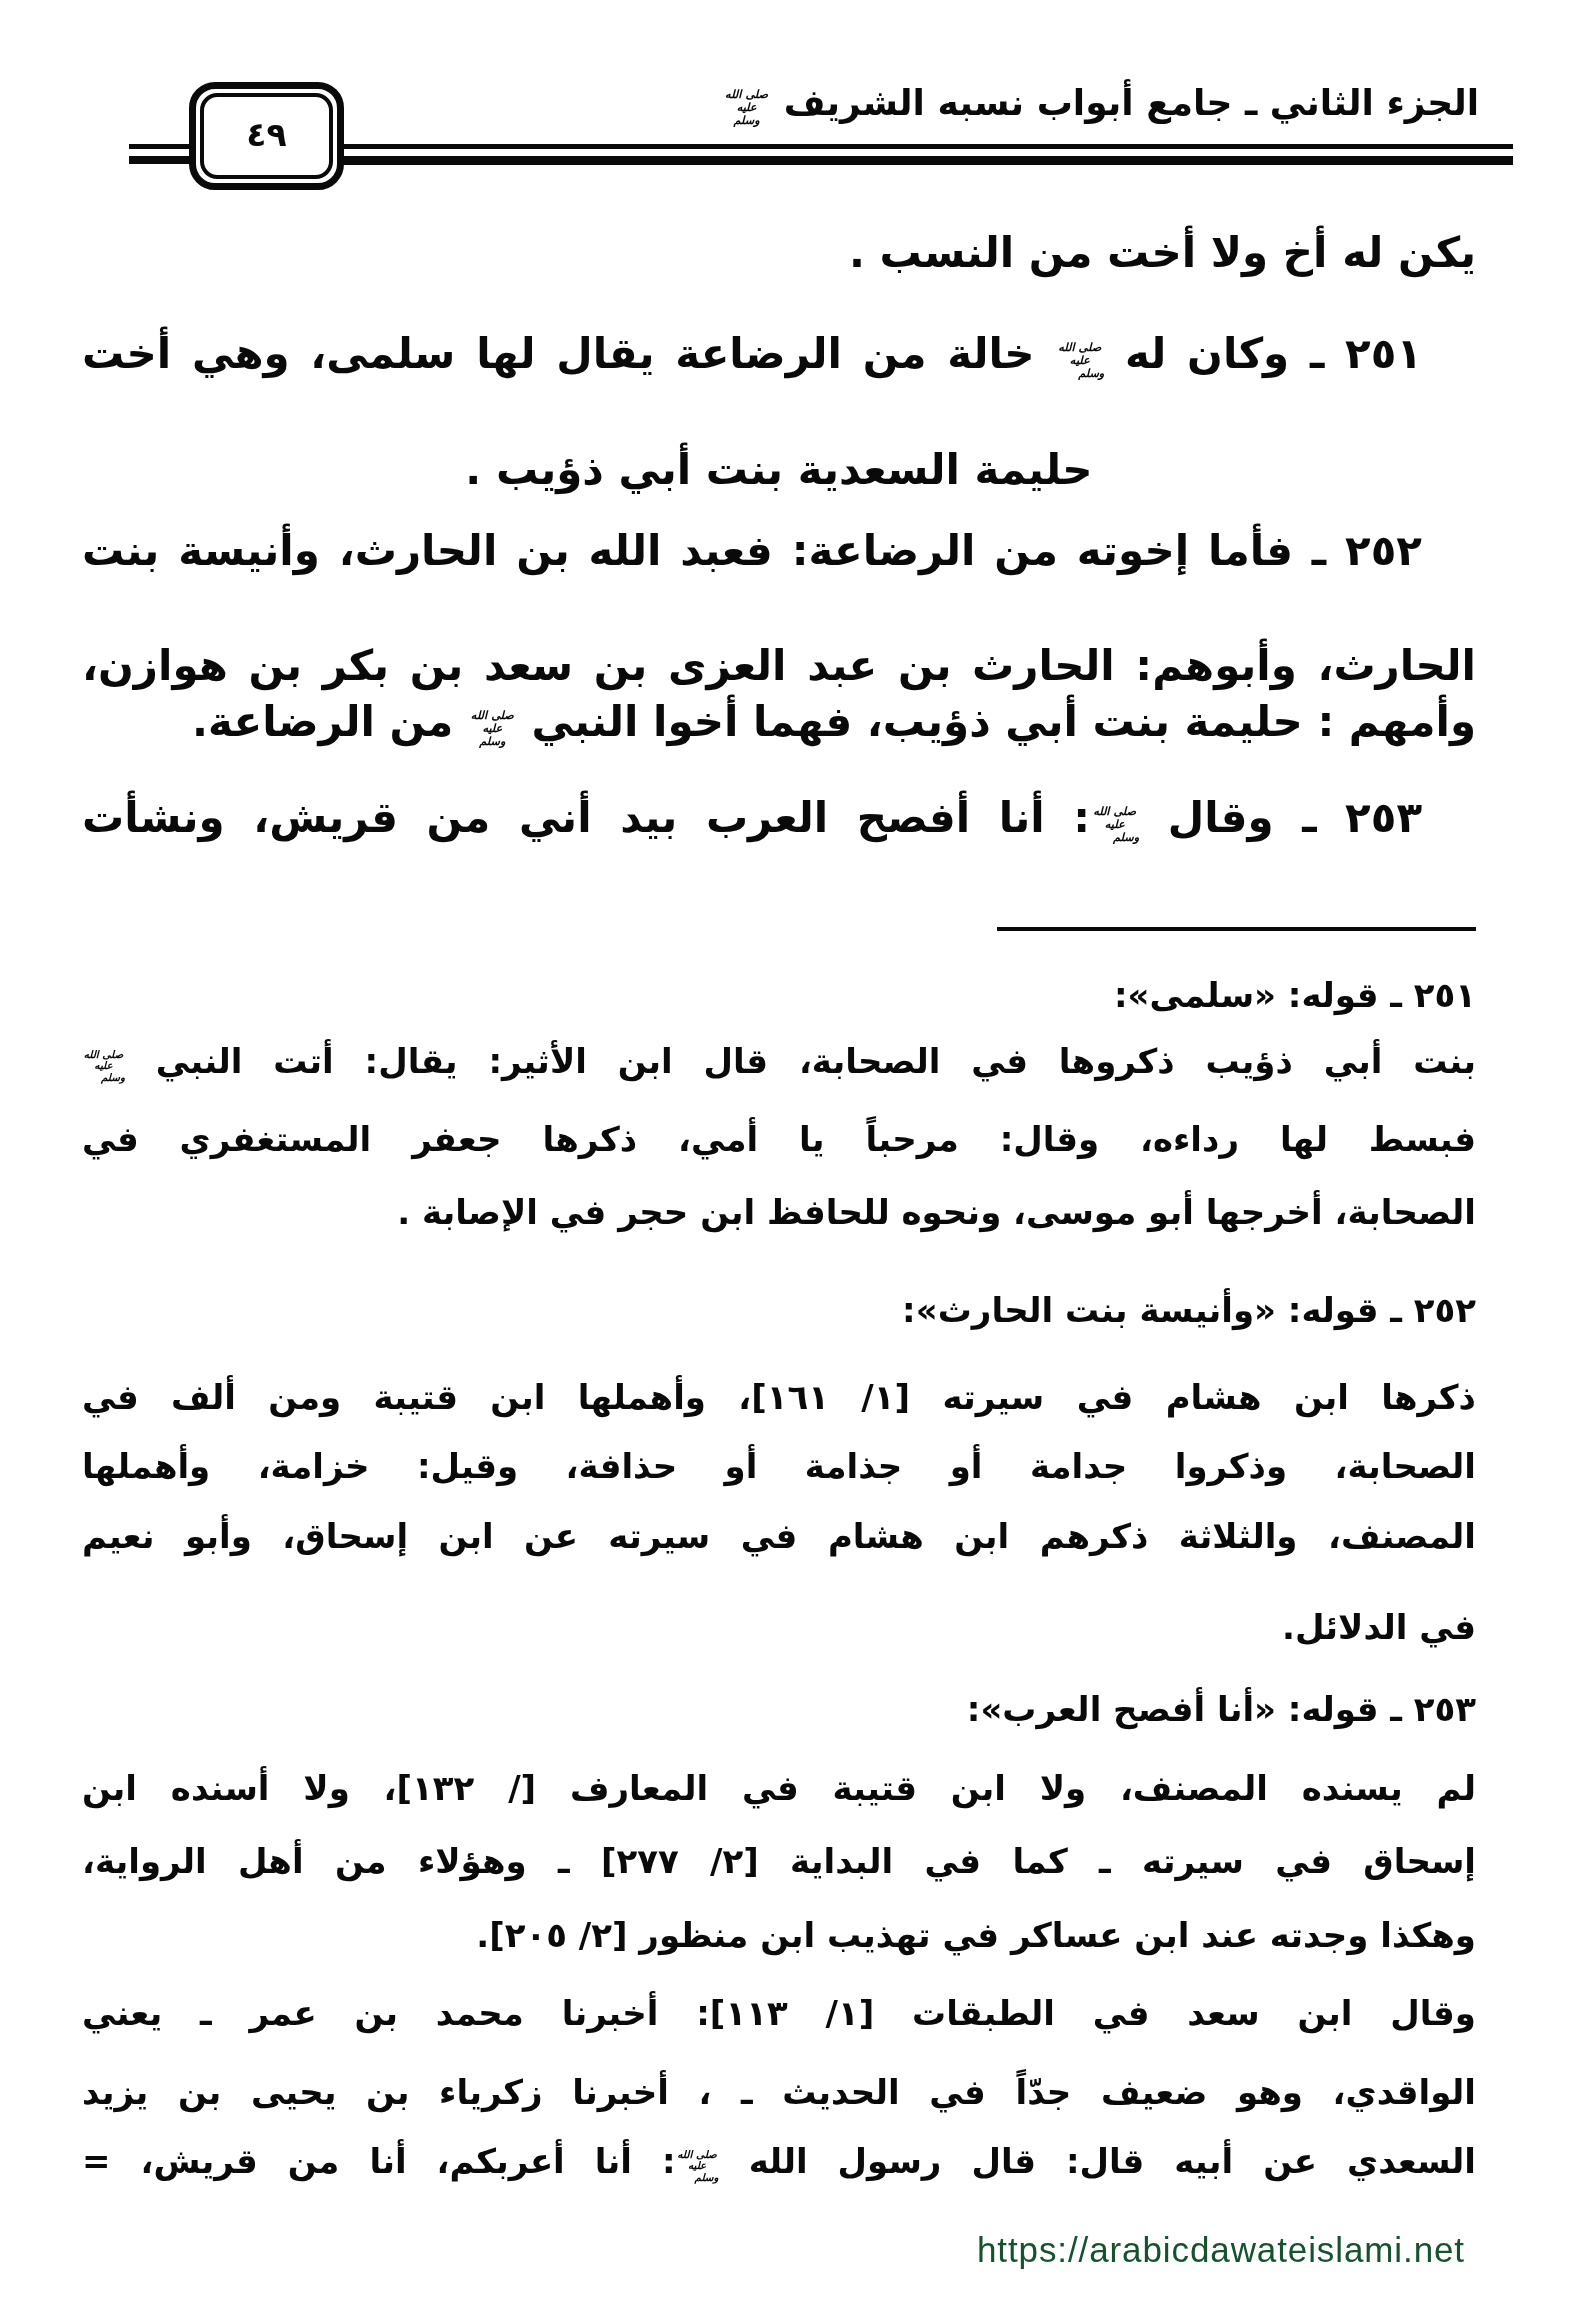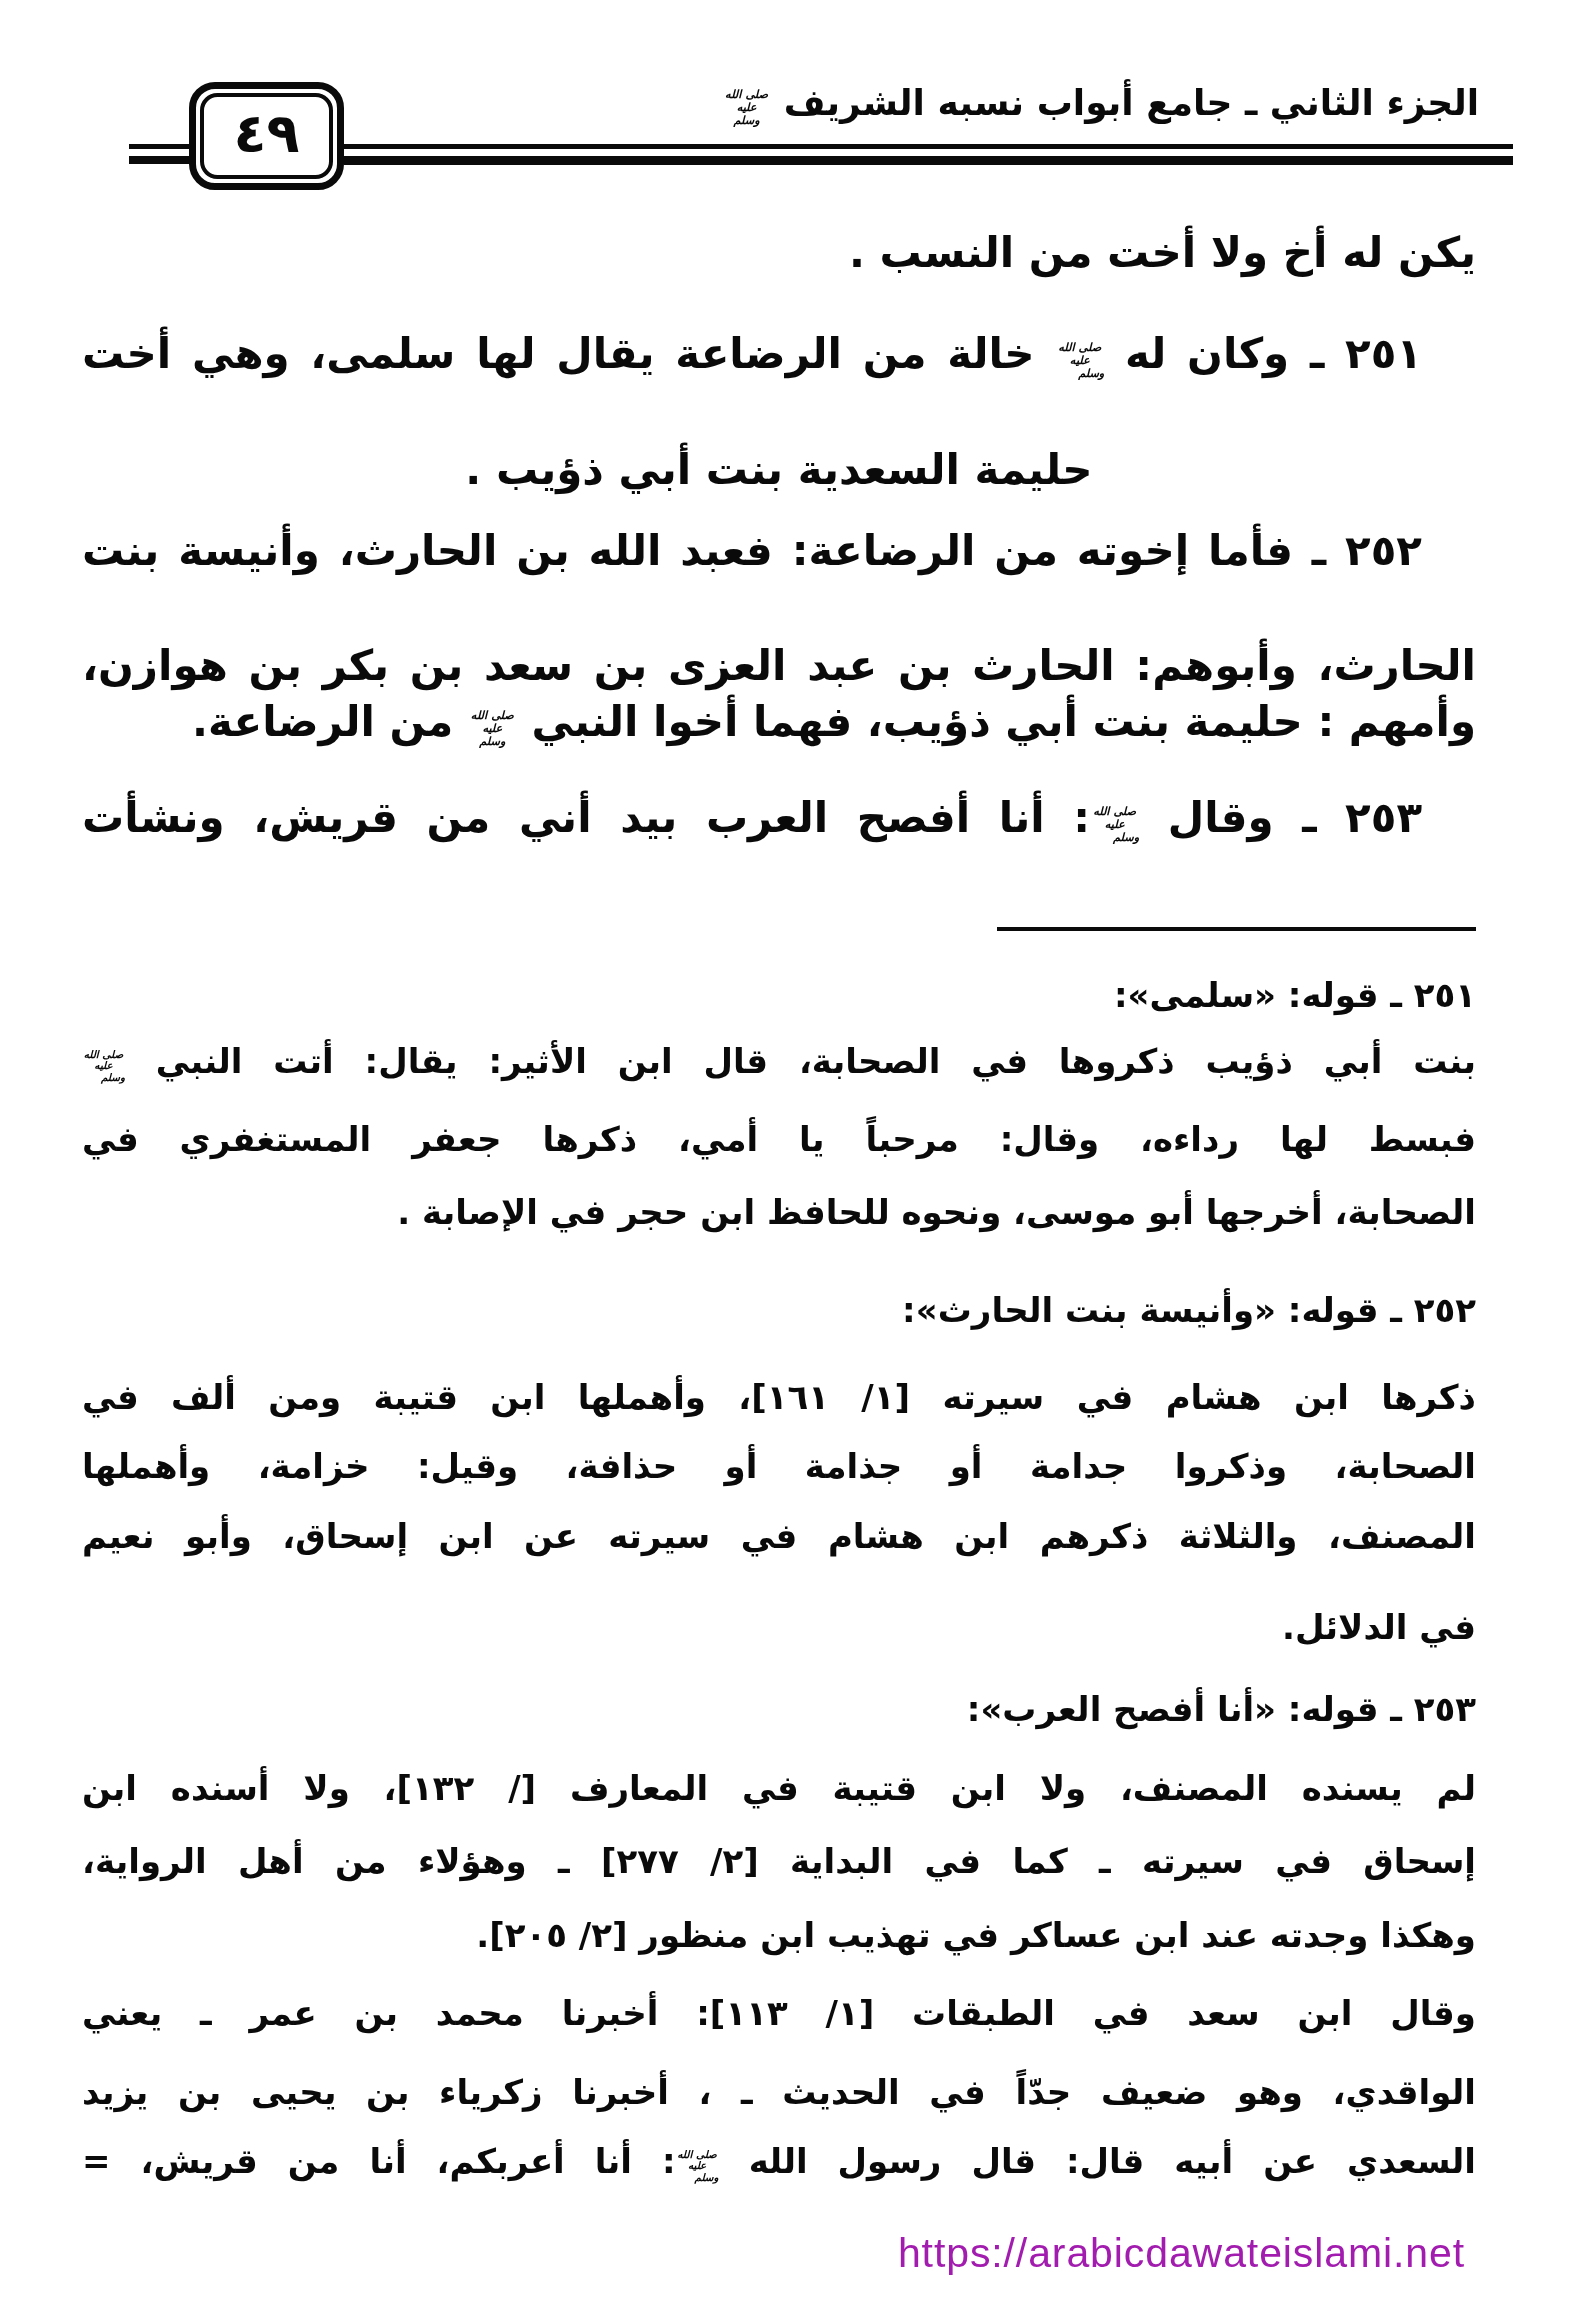--- a/index.html
+++ b/index.html
@@ -27,21 +27,21 @@
   .page-box{
     position:absolute;left:189px;top:82px;width:155px;height:108px;
     border:7px solid #0a0a0a;border-radius:26px;
     box-sizing:border-box;background:#fff;
   }
   .page-box-inner{
     position:absolute;inset:4.3px;
     border:4.3px solid #0a0a0a;border-radius:17.4px;
     display:flex;align-items:center;justify-content:center;
   }
-  .page-num{font-size:54px;font-weight:bold;line-height:1;transform:translateY(-1.7px);}
+  .page-num{font-size:33px;font-weight:bold;line-height:1;transform:translateY(-1.7px);}
   
   .text-layer{position:absolute;left:82px;top:0;width:1394px;height:1651px;}
   .bline{
     position:absolute;width:100%;height:87px;line-height:87px;
     font-size:42px;font-weight:bold;
     overflow:hidden;white-space:normal;
   }
   .fline{
     position:absolute;width:100%;height:73px;line-height:73px;
     font-size:34px;font-weight:bold;
@@ -58,21 +58,21 @@
     letter-spacing:0;white-space:normal;font-style:italic;
   }
   .fline .saw{width:43px;font-size:10.4px;vertical-align:-7.8px;}
   
   .foot-sep{position:absolute;top:927px;right:100px;width:479px;height:4.3px;background:#0a0a0a;}
   
   .watermark{
     position:absolute;top:2230px;right:111px;
     direction:ltr;
     font-family:"Liberation Sans",sans-serif;
-    font-size:41px;font-weight:normal;color:#a21caf;
+    font-size:35px;font-weight:normal;color:#14532d;
     letter-spacing:0.9px;
   }
 </style>
 </head>
 <body>
 
 <div class="page">
 
   <div class="hdr-title">الجزء الثاني ـ جامع أبواب نسبه الشريف <span class="saw">صلى الله عليه وسلم</span></div>
   <div class="hdr-rule rule-r-thin"></div>

